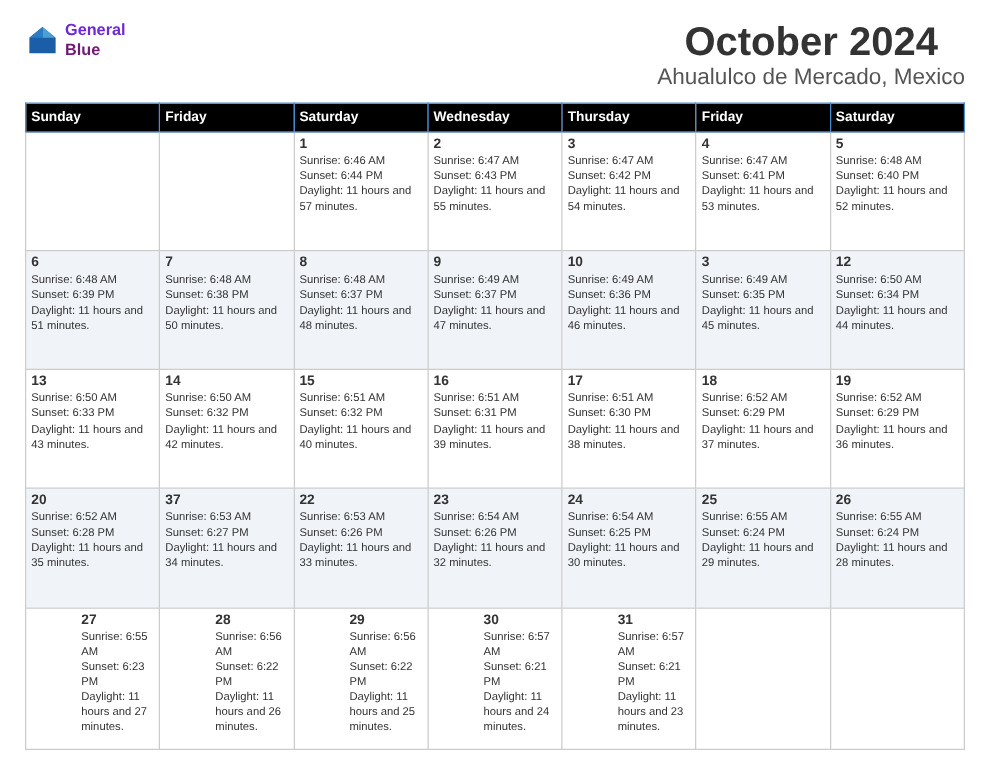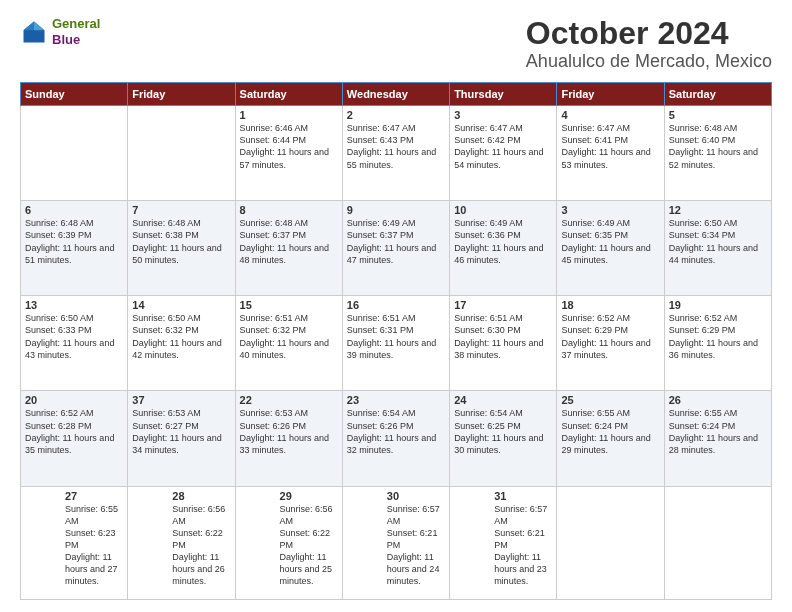--- a/index.html
+++ b/index.html
@@ -28,48 +28,48 @@
       align-items: center;
       gap: 4px;
     }
     .logo-text {
       display: flex;
       flex-direction: column;
       font-size: 13px;
       font-weight: bold;
       line-height: 1.2;
     }
-    .logo-general { color: #4d7c0f; }
+    .logo-general { color: #6d28d9; }
     .logo-blue { color: #701a75; }
     .logo-icon {
       width: 28px;
       height: 28px;
     }
     .title-block {
-      text-align: left;
+      text-align: center;
     }
     .month-title {
       font-size: 32px;
       font-weight: bold;
       color: #333;
       line-height: 1.1;
     }
     .location {
       font-size: 18px;
       color: #555;
     }
     .calendar {
       flex: 1;
       border: 1px solid #ccc;
       border-collapse: collapse;
       width: 100%;
       table-layout: fixed;
     }
     .calendar th {
-      background: #7f1d1d;
+      background: #000000;
       color: #fff;
       font-size: 11px;
       font-weight: bold;
       padding: 5px 4px;
       text-align: left;
       border: 1px solid #4a8bd0;
     }
     .calendar td {
       border: 1px solid #ccc;
       vertical-align: top;

